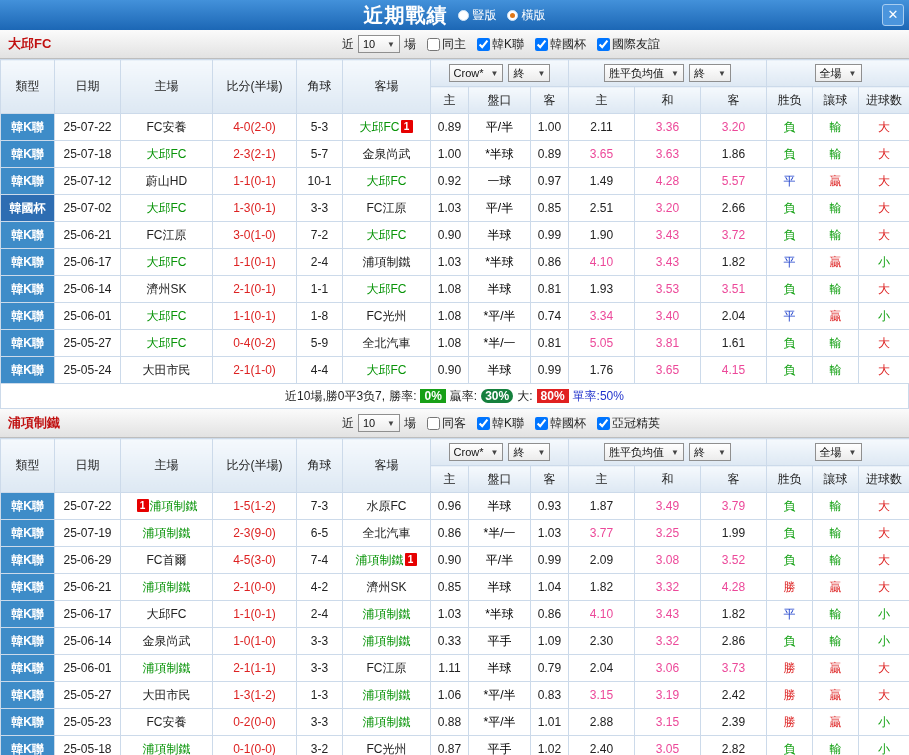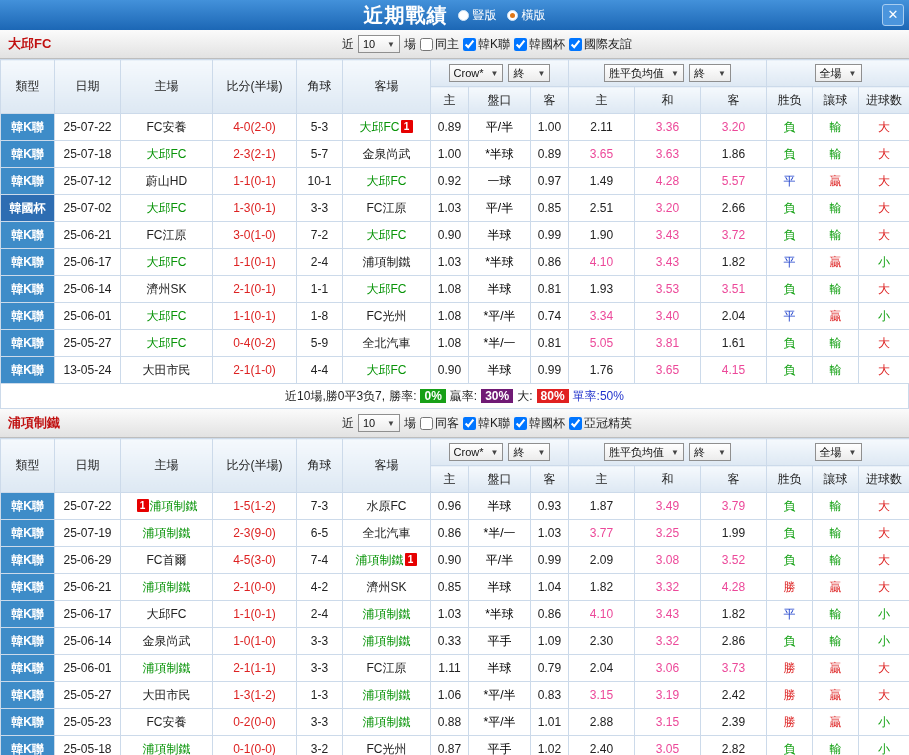--- a/index.html
+++ b/index.html
@@ -28,21 +28,21 @@
     background:#4b95dd; border:1px solid #a8cdf0; border-radius:3px;
     color:#fff; font-size:13px; font-weight:bold; line-height:20px; text-align:center; cursor:pointer;
   }
   
   .strip {
     height:29px; background:linear-gradient(#fbfbfb,#e2e2e2);
     border-bottom:1px solid #bdbdbd; display:flex; align-items:center;
   }
   .team-name { color:#c01010; font-weight:bold; font-size:13px; padding-left:8px; flex:0 0 342px; }
   .filter { display:flex; align-items:center; gap:4px; color:#222; }
-  .cb-item { display:inline-flex; align-items:center; cursor:pointer; }
+  .cb-item { display:inline-flex; align-items:center; margin-left:7px; cursor:pointer; }
   .cb-item input { width:13px; height:13px; margin-right:2px; }
   .mini-select {
     display:inline-flex; align-items:center; justify-content:space-between; gap:7px;
     border:1px solid #8f8f8f; background:linear-gradient(#ffffff,#ececec);
     padding:1px 4px; font-size:11px; min-width:42px; height:18px; cursor:pointer; color:#111;
   }
   .mini-select .arrow { font-size:8px; color:#444; }
   
   table { border-collapse:collapse; table-layout:fixed; width:909px; }
   th, td { border:1px solid #ccdaea; text-align:center; white-space:nowrap; overflow:hidden; padding:0; }
@@ -331,21 +331,21 @@
           <td>0.81</td>
           <td class="odd-hi">5.05</td>
           <td class="odd-hi">3.81</td>
           <td>1.61</td>
           <td style="color: rgb(19, 161, 19);">負</td>
           <td style="color: rgb(19, 161, 19);">輸</td>
           <td style="color: rgb(221, 34, 34);">大</td>
         </tr>
         <tr>
           <td class="type-cell" style="background: rgb(62, 140, 200);">韓K聯</td>
-          <td>13-05-24</td>
+          <td>25-05-24</td>
           <td><span>大田市民</span></td>
           <td class="score">2-1(1-0)</td>
           <td>4-4</td>
           <td><span class="focus-team">大邱FC</span></td>
           <td>0.90</td>
           <td class="hdc">半球</td>
           <td>0.99</td>
           <td>1.76</td>
           <td class="odd-hi">3.65</td>
           <td class="odd-hi">4.15</td>
@@ -353,21 +353,21 @@
           <td style="color: rgb(19, 161, 19);">輸</td>
           <td style="color: rgb(221, 34, 34);">大</td>
         </tr>
       </tbody>
     </table>
     <div class="summary">
       <span>近10場,勝0平3负7, </span>
       <span>勝率: </span>
       <span class="pct" style="background: rgb(24, 160, 24);">0%</span>
       <span> 贏率: </span>
-      <span class="pct" style="background: #701a75;">30%</span>
+      <span class="pct" style="background: #15803d; border-radius: 7px;">30%</span>
       <span> 大: </span>
       <span class="pct" style="background: rgb(224, 32, 32);">80%</span>
       <span class="single"> 單率:50%</span>
     </div>
     <div class="strip">
       <div class="team-name">浦項制鐵</div>
       <div class="filter">
         <span>近</span>
         <span class="mini-select">
           <span>10</span>

